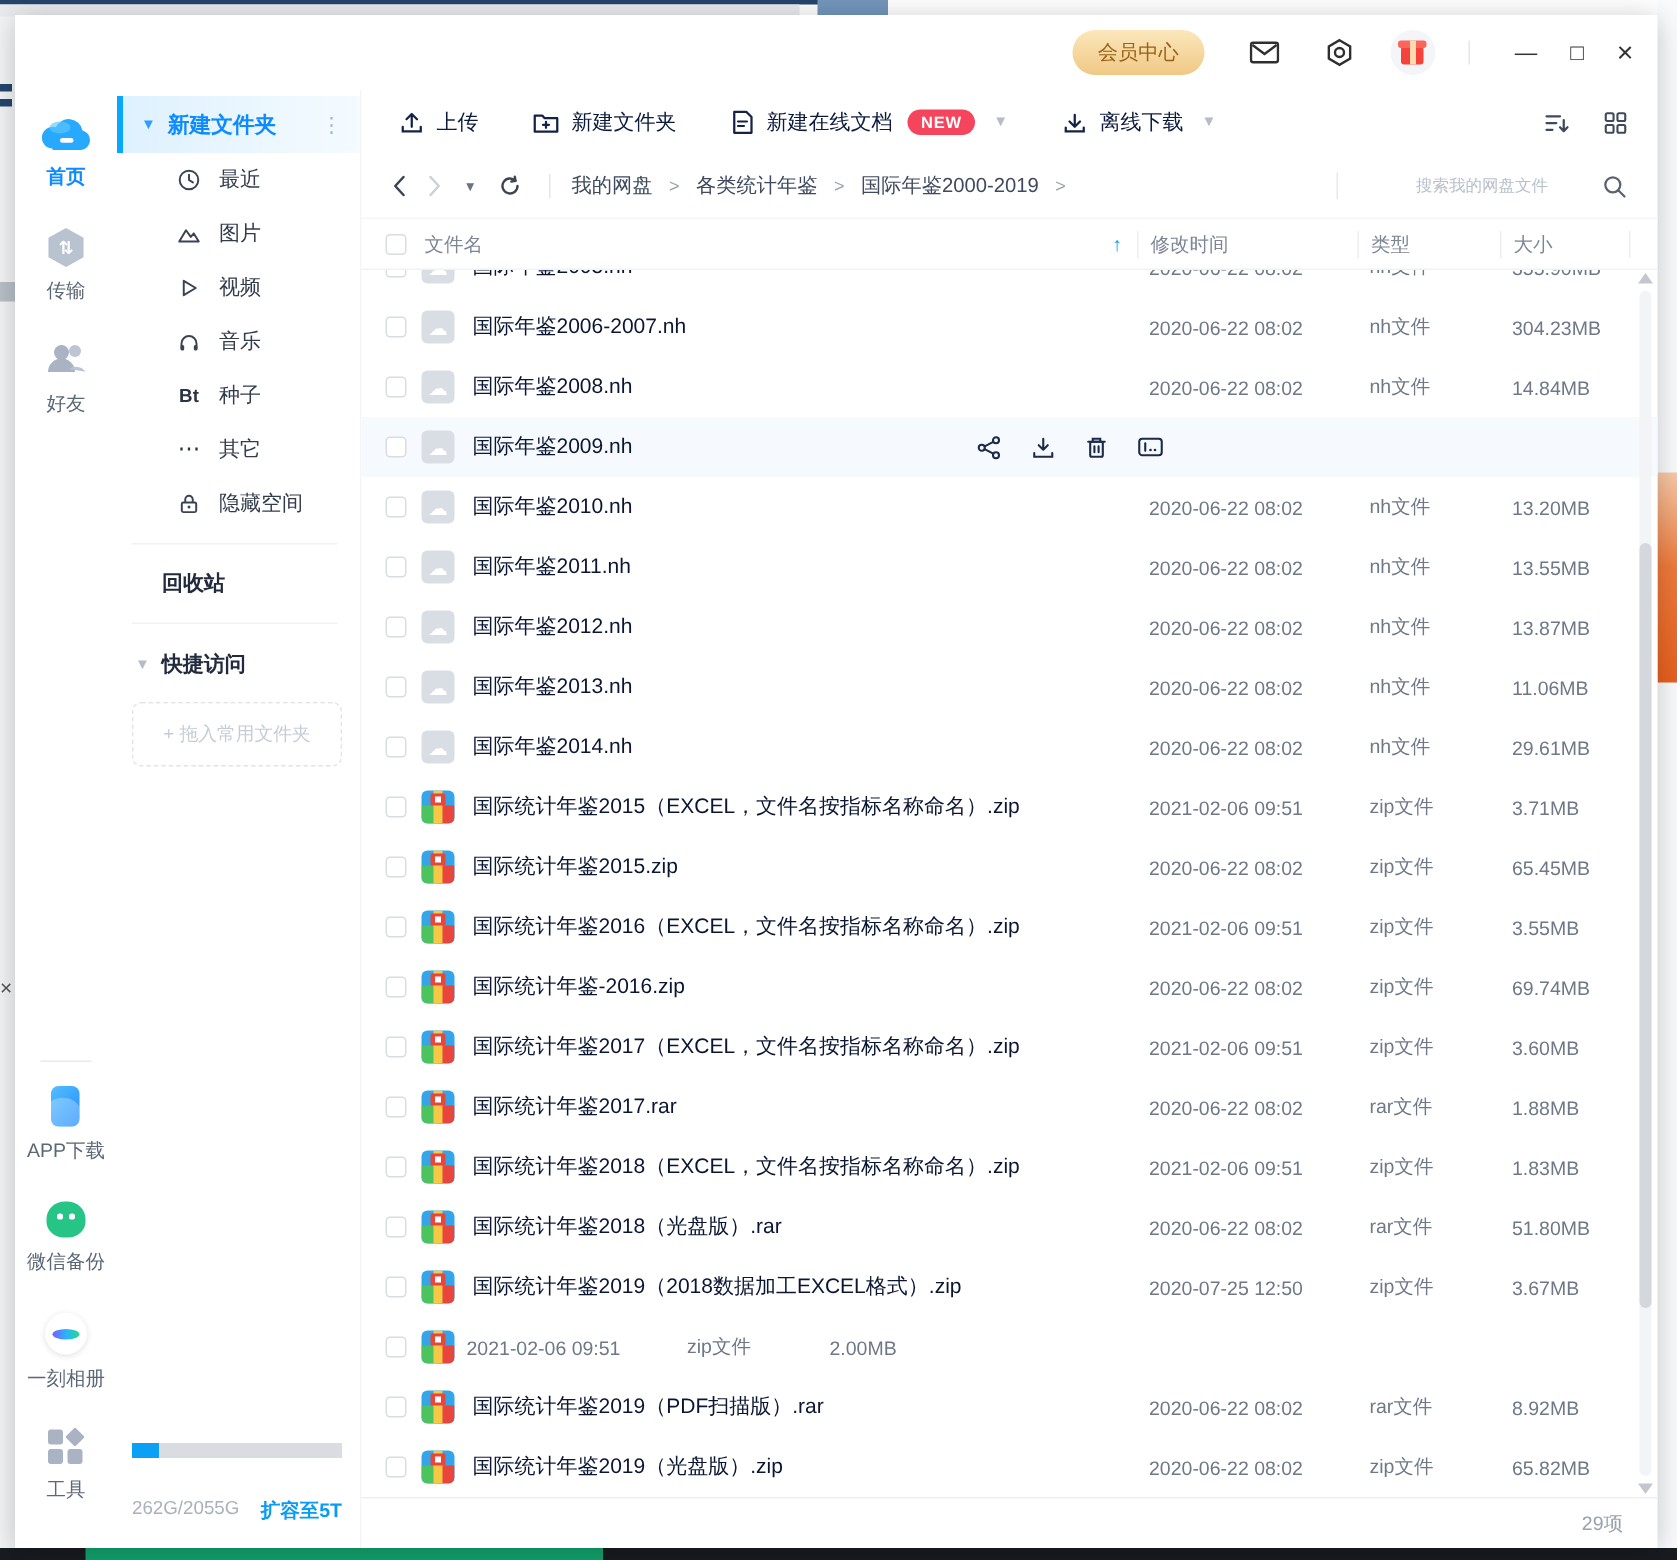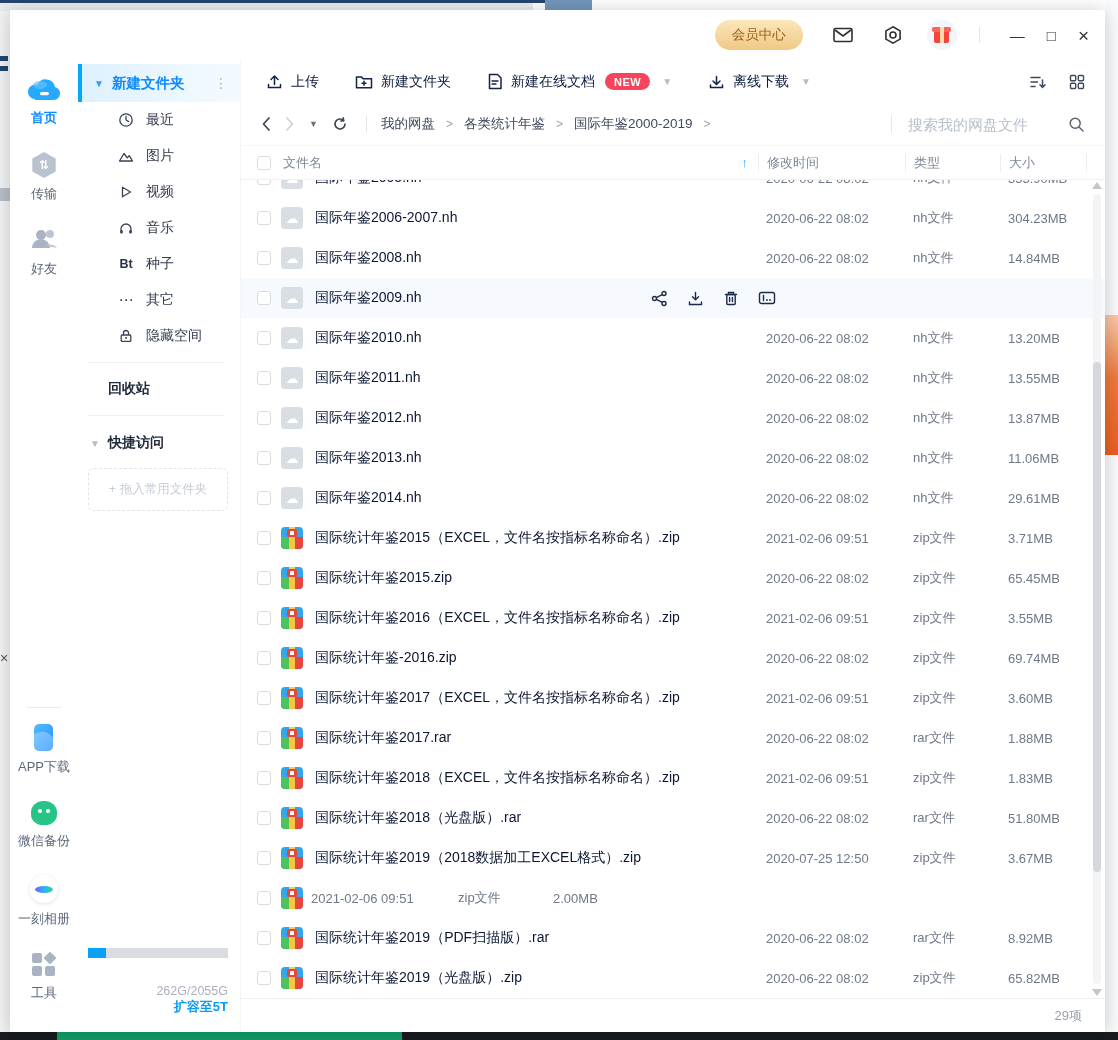--- a/index.html
+++ b/index.html
@@ -71,21 +71,21 @@
   .bt-glyph { width:16px; font-weight:700; font-size:12.5px; color:#2b3342; text-align:center; }
   .dots-glyph { width:16px; font-size:15px; color:#2b3342; text-align:center; line-height:10px; }
   .side-div { height:1px; background:#f0f1f4; margin:8px 15px 8px 10px; }
   .side-link { height:36px; display:flex; align-items:center; padding-left:30px; font-size:14px; font-weight:700; color:#222b3d; cursor:pointer; }
   .quick-head { height:38px; display:flex; align-items:center; padding-left:12px; gap:8px; font-size:14px; font-weight:700; color:#222b3d; cursor:pointer; }
   .quick-head .caret { color:#b6bcc6; font-size:10px; }
   .dropzone { margin:6px 12px 0 10px; border:1px dashed #e0e4ea; border-radius:6px; padding:12px 0; text-align:center; font-size:12.5px; color:#c6ccd6; }
   .storage { margin-top:auto; padding:0 12px 16px 10px; }
   .stor-bar { height:10px; background:#d9dce1; overflow:hidden; }
   .stor-fill { height:100%; background:#0aa0f5; }
-  .stor-row { display:flex; justify-content:space-between; align-items:flex-end; margin-top:26px; font-size:12.5px;flex-direction:column; }
+  .stor-row { display:flex; justify-content:space-between; align-items:flex-start; margin-top:26px; font-size:12.5px; }
   .stor-usage { color:#aab0bc; }
   .stor-up { color:#0a9bf5; font-weight:700; font-size:13px; cursor:pointer; }
 
   
   .main { flex:1; display:flex; flex-direction:column; min-width:0; position:relative; border-left:1px solid #f4f5f7; }
   .toolbar { height:43px; flex:0 0 43px; display:flex; align-items:center; padding:0 20px 0 25px; }
   .tbtn { display:flex; align-items:center; gap:8px; font-size:14px; color:#0c1b3d; cursor:pointer; margin-right:36px; white-space:nowrap; }
   .badge { background:#f5455c; color:#fff; font-size:11px; font-weight:700; padding:2.5px 9px; border-radius:10px; letter-spacing:.5px; margin-left:2px; }
   .caret-s { color:#b6bcc7; font-size:10px; margin-left:4px; }
   .toolbar-right { margin-left:auto; display:flex; gap:22px; align-items:center; }
@@ -93,21 +93,21 @@
 
   .navbar { height:42px; flex:0 0 42px; display:flex; align-items:center; padding:0 20px 0 20px; }
   .nav-arrow { cursor:pointer; display:flex; align-items:center; margin-right:14px; }
   .nav-caret { color:#6b7280; font-size:9px; margin-right:14px; cursor:pointer; }
   .nav-div { width:1px; height:16px; background:#e3e6ea; margin:0 14px 0 4px; }
   .crumbs { display:flex; align-items:center; gap:11px; font-size:13.5px; color:#3f4a5e; }
   .crumb { cursor:pointer; white-space:nowrap; }
   .crumb-sep { color:#9aa2ae; font-size:12px; }
   .search { margin-left:auto; display:flex; align-items:center; }
   .search-div { width:1px; height:18px; background:#e7e9ed; margin-right:16px; }
-  .search input { border:none; outline:none; width:160px; font-size:15px; color:#333; font-family:inherit; }
+  .search input { border:none; outline:none; width:160px; font-size:11px; color:#333; font-family:inherit;text-align:center; }
   .search input::placeholder { color:#b9c0cb; }
 
   .thead { height:35px; flex:0 0 35px; display:flex; align-items:center; padding:0 18px 0 16px; border-top:1px solid #f4f5f7; border-bottom:1px solid #f0f1f4; color:#7e8696; font-size:13px; }
   .cb { width:14px; height:14px; border:1px solid #d8dde4; border-radius:3px; background:#fff; flex:0 0 14px; cursor:pointer; }
   .h-name { flex:1; display:flex; align-items:center; padding-left:12px; min-width:0; }
   .sort-ind { margin-left:auto; margin-right:10px; color:#06a7ff; font-weight:700; font-size:13px; }
   .h-time { width:147px; flex:0 0 147px; border-left:1px solid #eceef2; padding-left:8px; }
   .h-type { width:95px;  flex:0 0 95px;  border-left:1px solid #eceef2; padding-left:8px; }
   .h-size { width:87px;  flex:0 0 87px;  border-left:1px solid #eceef2; border-right:1px solid #eceef2; padding-left:8px; }
 

